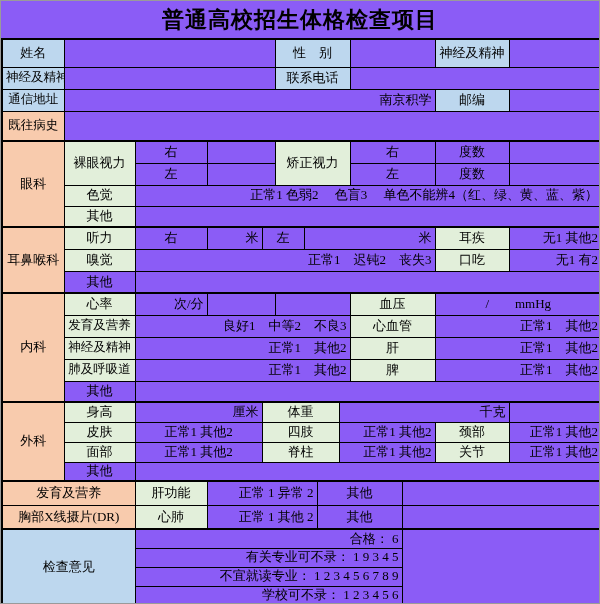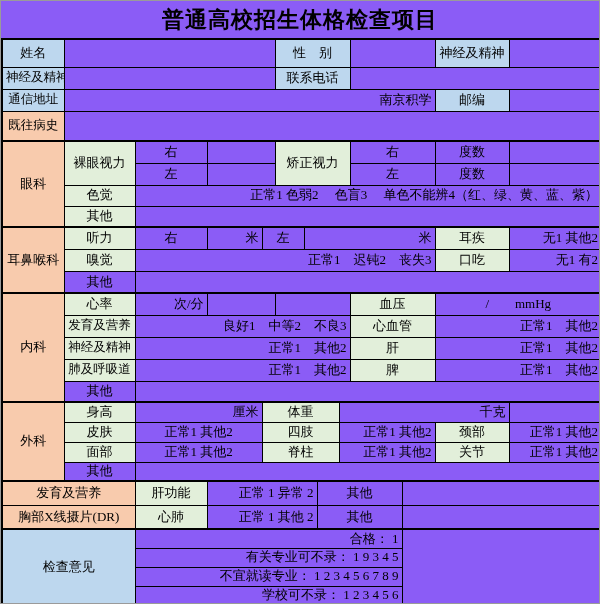--- a/index.html
+++ b/index.html
@@ -200,21 +200,21 @@
     <tr style="height:24px">
       <td colspan="2" class="o">胸部X线摄片(DR)</td>
       <td class="g">心肺</td>
       <td colspan="4" class="l">正常 1 其他 2</td>
       <td colspan="3">其他</td>
       <td colspan="3"></td>
     </tr>
 
     <tr class="sec" style="height:19px">
       <td colspan="2" rowspan="4" class="b">检查意见</td>
-      <td colspan="8" class="l">合格：  1</td>
+      <td colspan="8" class="l">合格：  6</td>
       <td colspan="3" rowspan="4"></td>
     </tr>
     <tr style="height:19px">
       <td colspan="8" class="l">有关专业可不录：  1 9 3 4 5</td>
     </tr>
     <tr style="height:19px">
       <td colspan="8" class="l">不宜就读专业：  1 2 3 4 5 6 7 8 9</td>
     </tr>
     <tr style="height:19px">
       <td colspan="8" class="l">学校可不录：  1 2 3 4 5 6</td>

